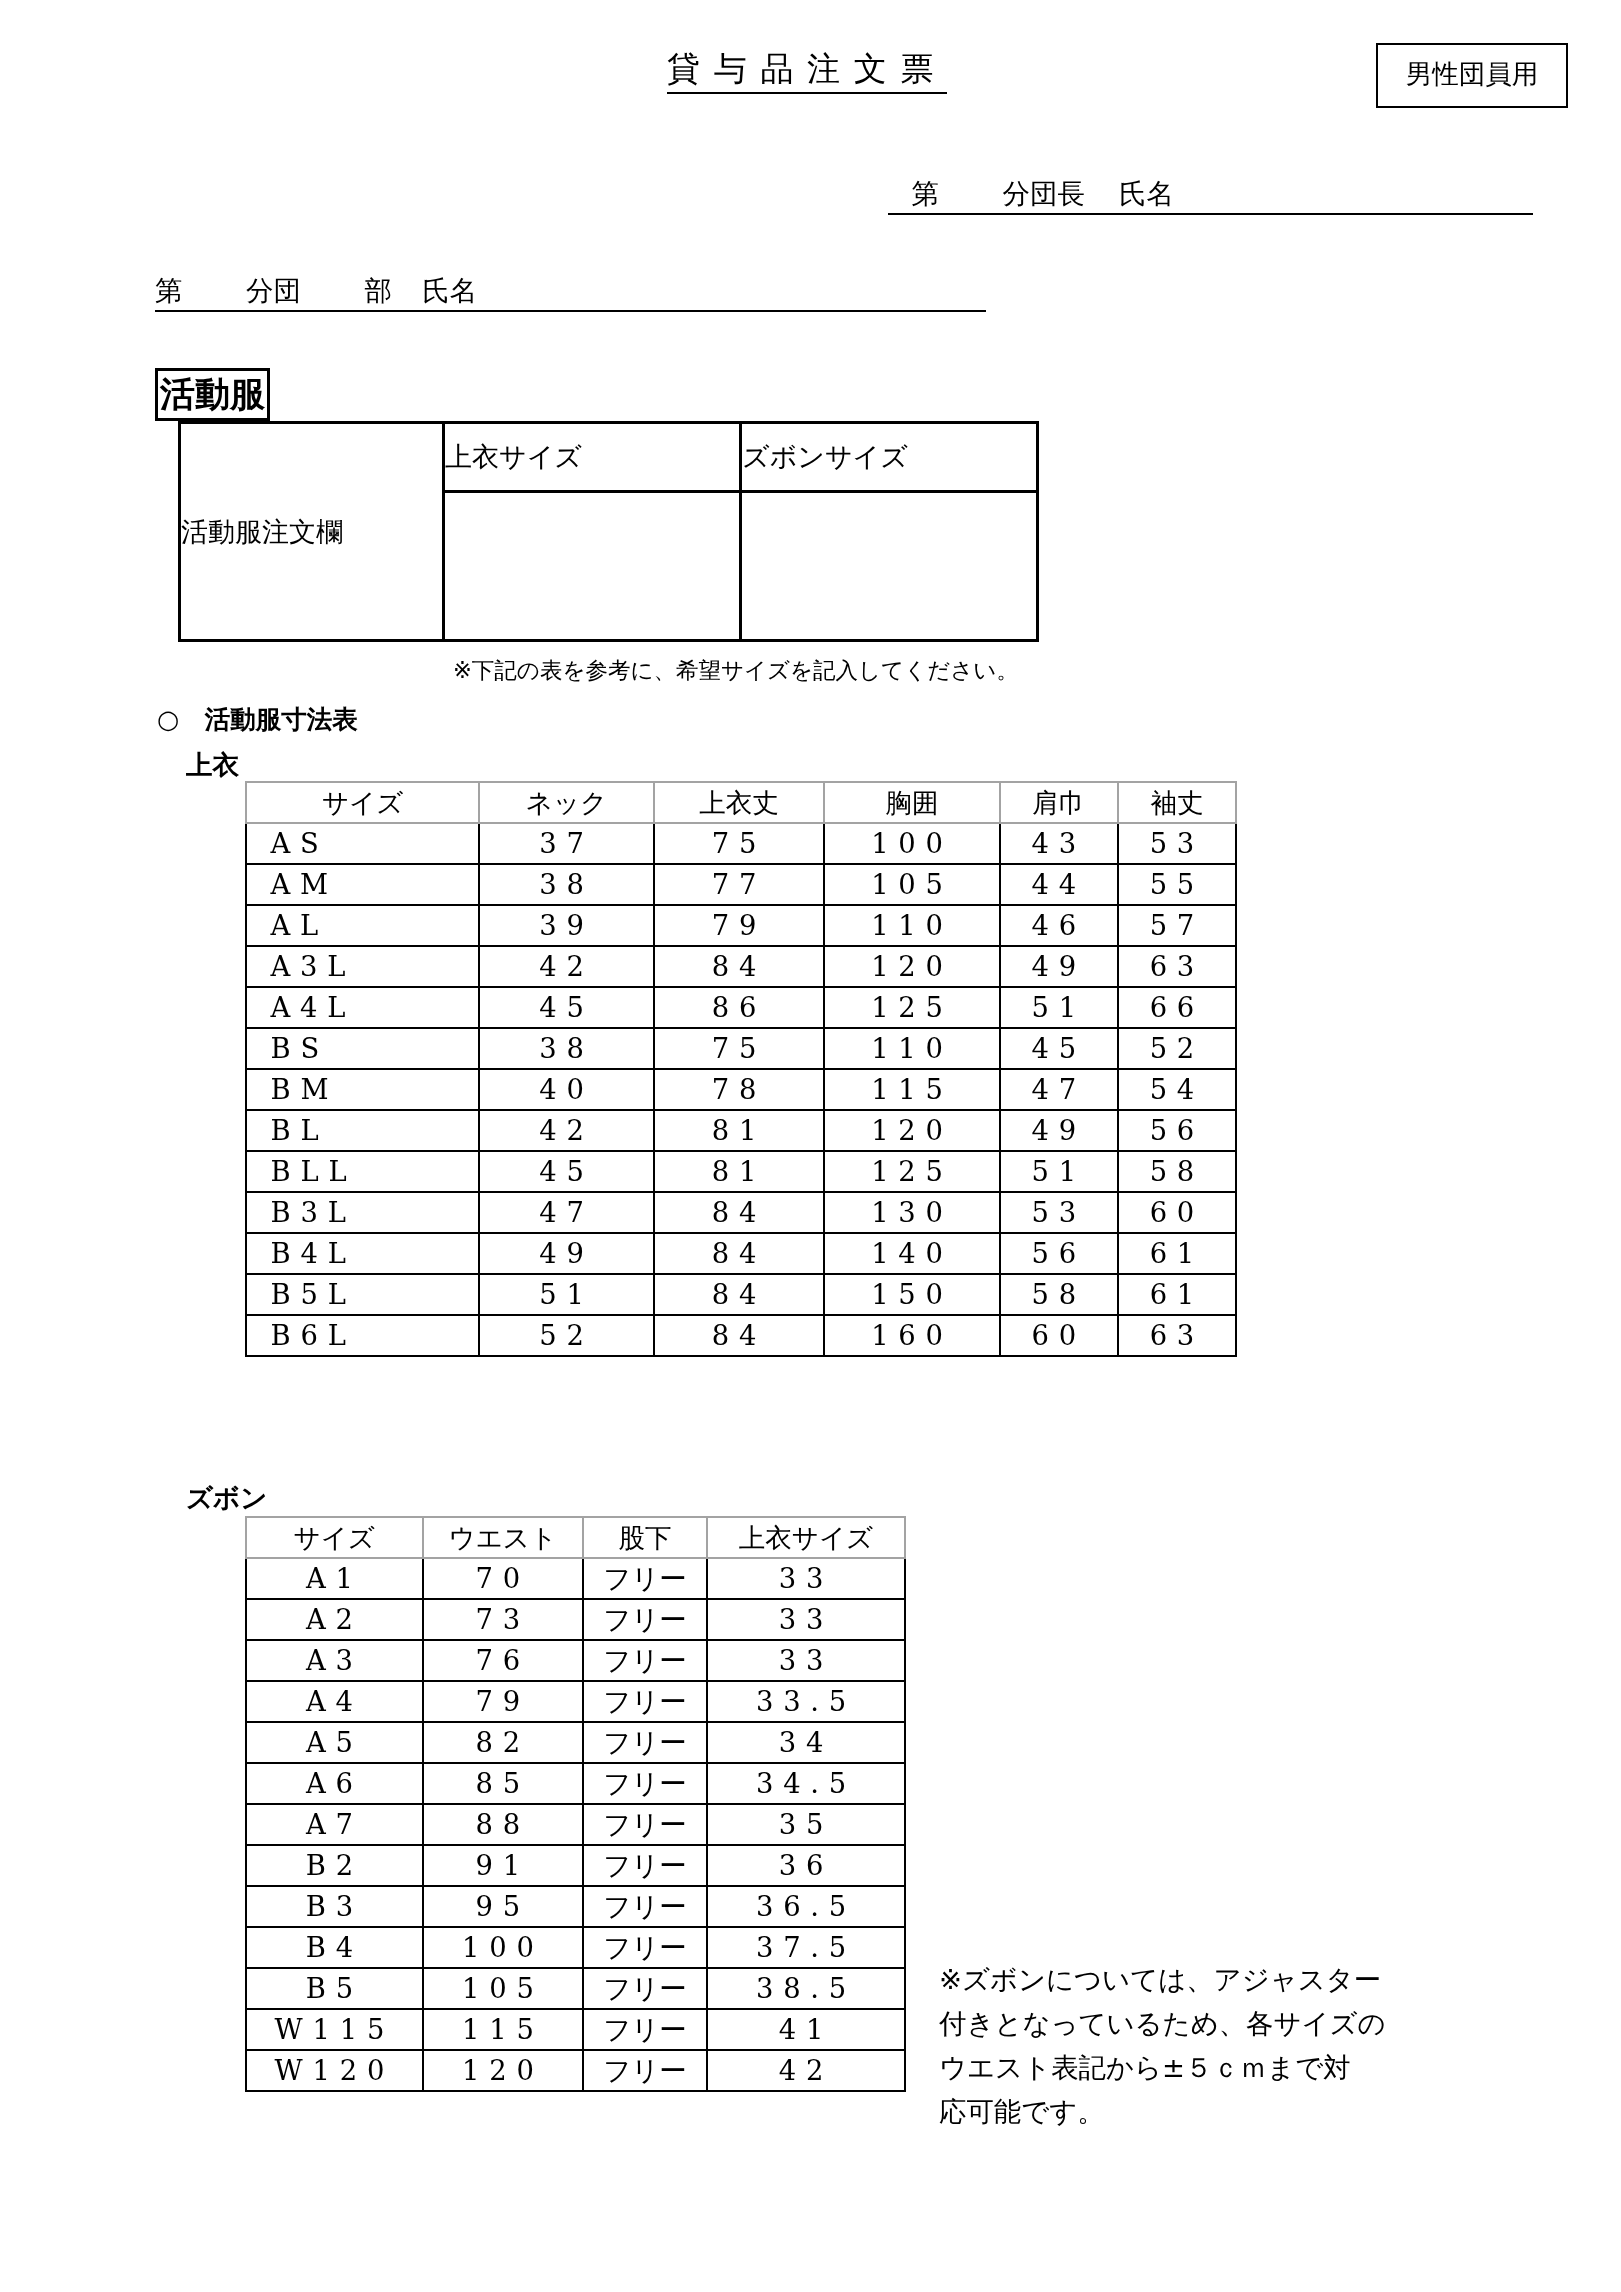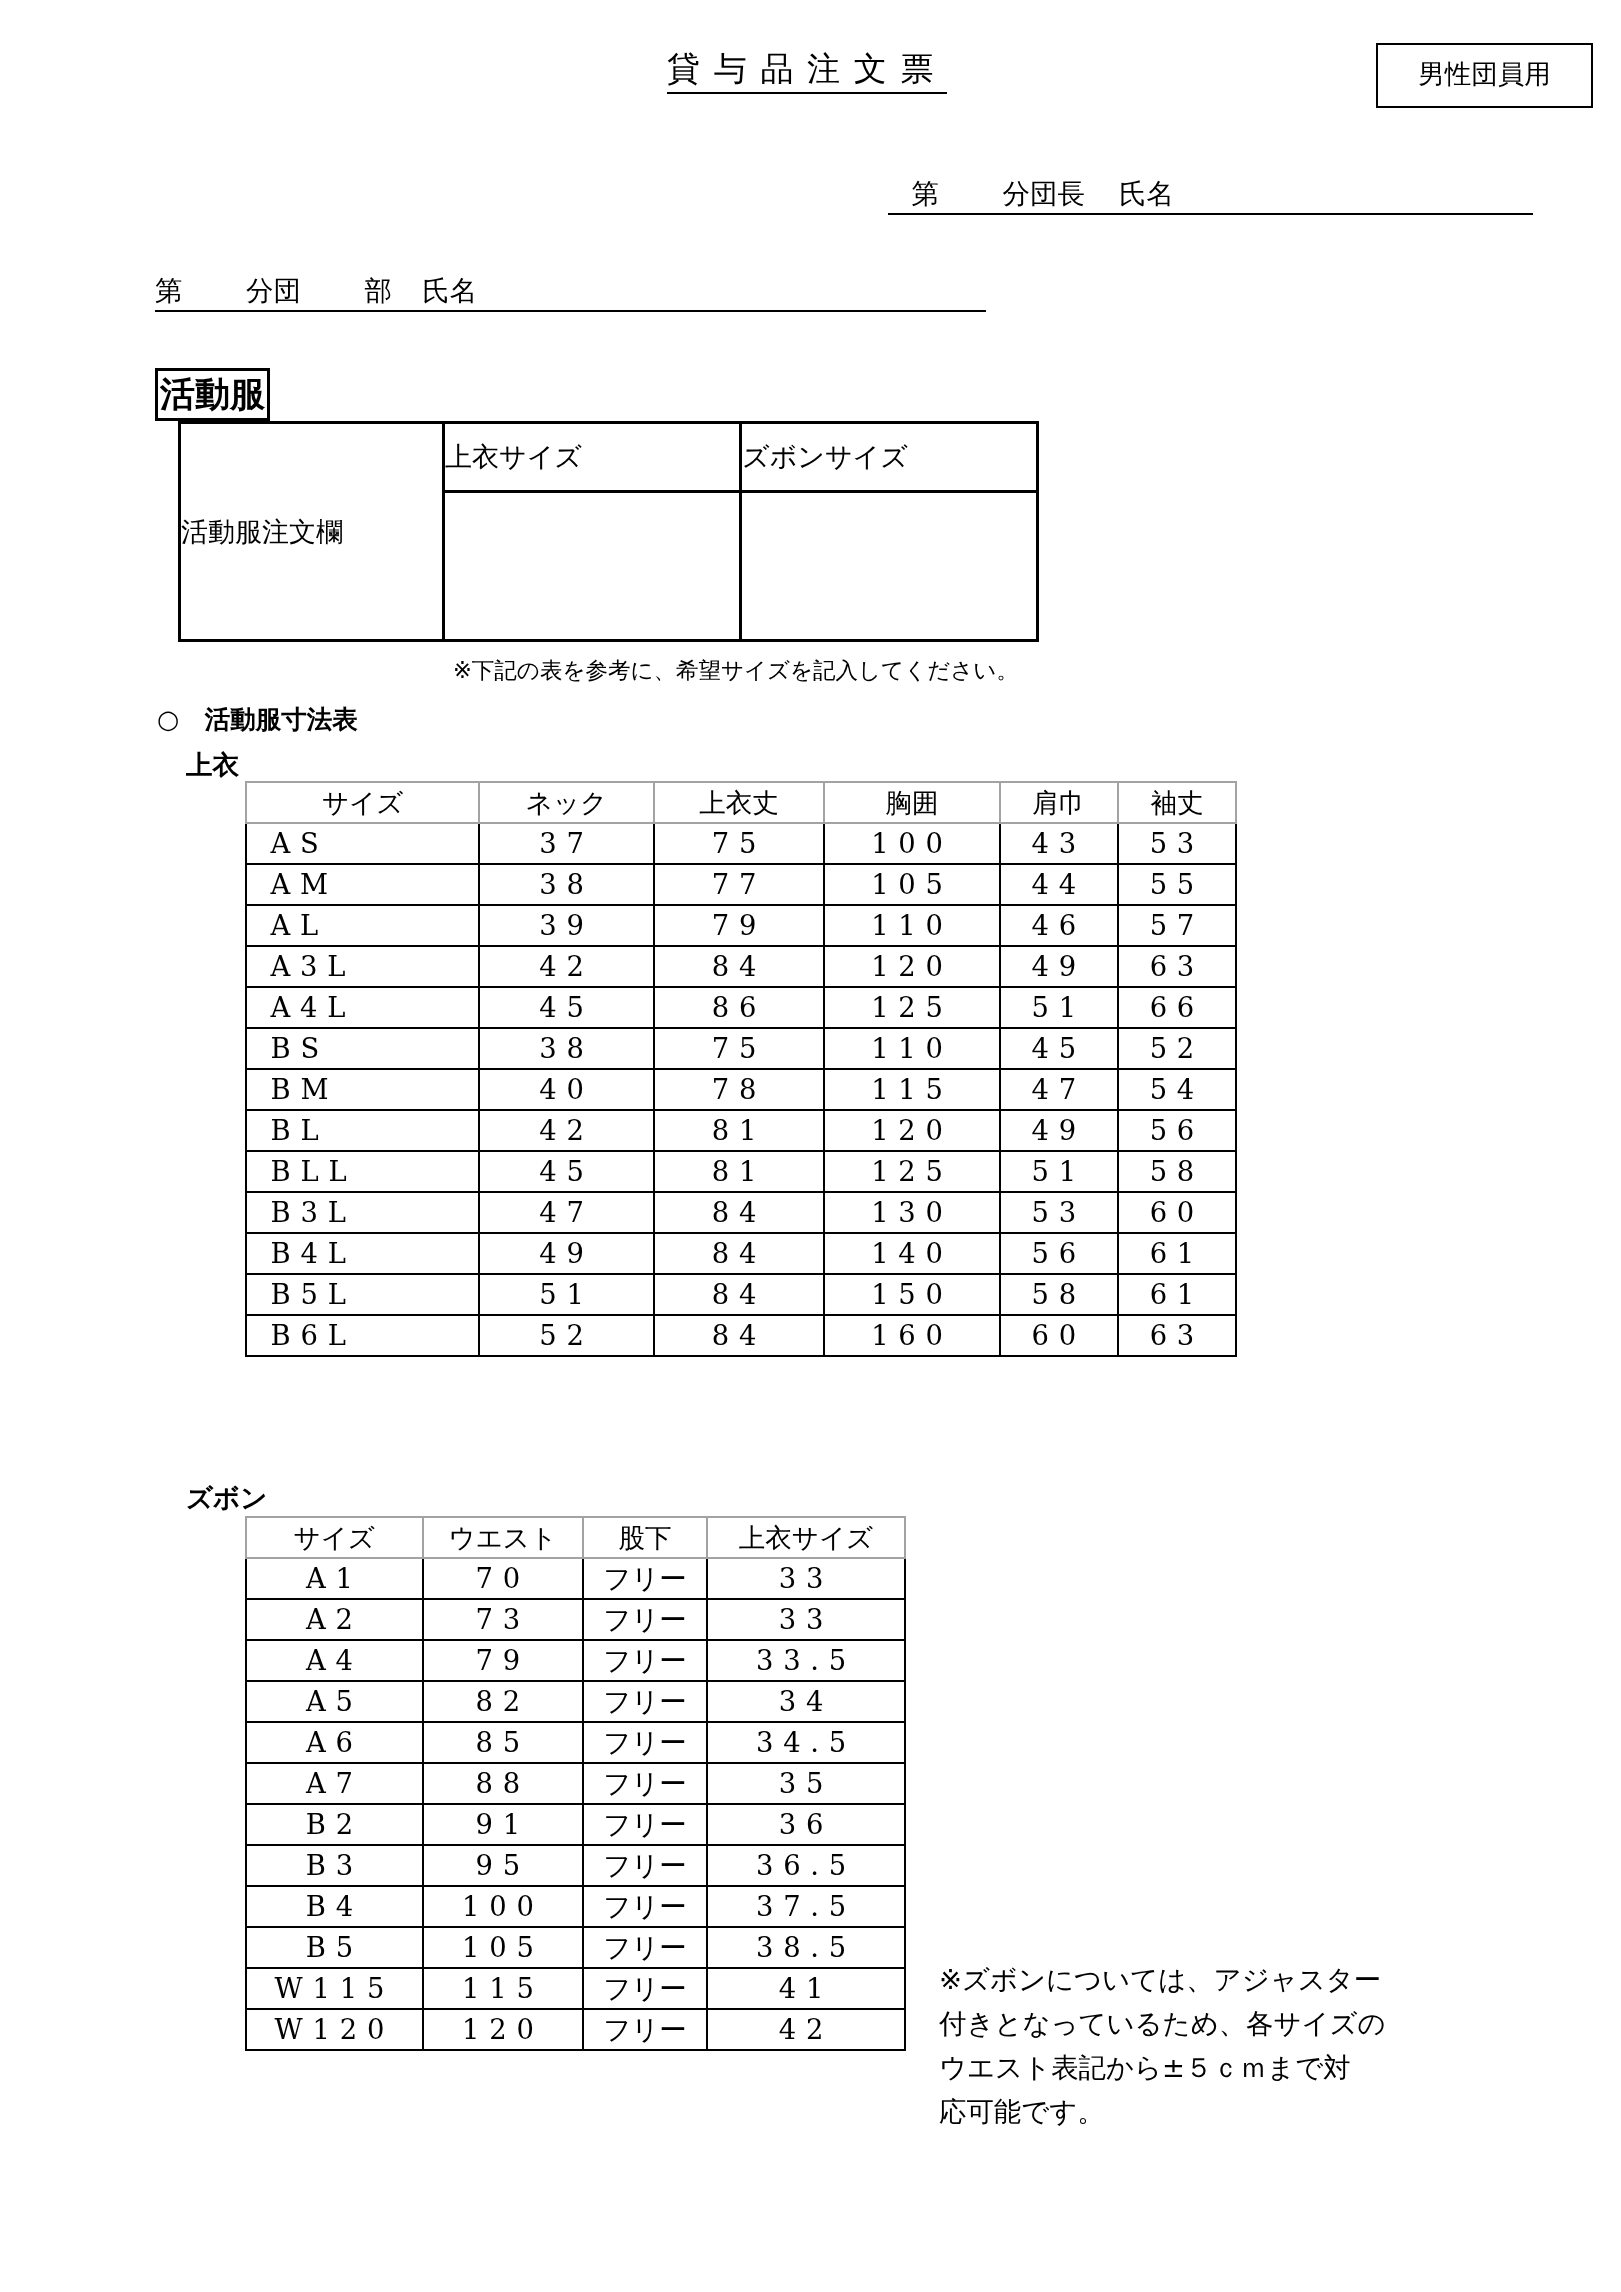--- a/index.html
+++ b/index.html
@@ -1,21 +1,21 @@
 <!DOCTYPE html>
 <html><head>
 <meta charset="utf-8">
 <style>
   html, body { margin: 0; padding: 0; background: #fff; }
   body { width: 1621px; height: 2293px; position: relative; overflow: hidden;
          font-family: "DejaVu Serif", "Liberation Serif", serif; color: #000; }
   .abs { position: absolute; }
   .title { left: 667px; top: 47px; font-size: 33px; letter-spacing: 13.7px;
            border-bottom: 2.9px solid #000; padding-bottom: 2px; line-height: 43px; }
-  .badge { left: 1376px; top: 43px; width: 217px; height: 65px; border: 2px solid #000;
+  .badge { left: 1376px; top: 43px; width: 192px; height: 65px; border: 2px solid #000;
            border-bottom-width: 2.9px; border-top-width: 2.9px; box-sizing: border-box;
            font-family: "DejaVu Sans", sans-serif; font-size: 26.5px; line-height: 57px; text-align: center; }
   .leader-line { left: 888px; top: 174px; width: 645px; height: 39px; border-bottom: 2.9px solid #000;
                  font-size: 27.4px; line-height: 39px; font-family: "DejaVu Sans", sans-serif; }
   .member-line { left: 155px; top: 271px; width: 831px; height: 39px; border-bottom: 2.9px solid #000;
                  font-size: 27.4px; line-height: 39px; font-family: "DejaVu Sans", sans-serif; }
   .ln span { display: inline-block; }
   .section-box { left: 155px; top: 368px; border: 2.9px solid #000; box-shadow: inset 0 0 0 1px #000;
                  font-family: "DejaVu Sans", sans-serif; font-size: 35px; line-height: 49px; padding: 0 2.9px; font-weight: bold; }
   table { border-collapse: collapse; }
@@ -209,20 +209,26 @@
         <td style="letter-spacing: 0px;">フリー</td>
         <td>33</td>
       </tr>
       <tr>
         <td>A2</td>
         <td>73</td>
         <td style="letter-spacing: 0px;">フリー</td>
         <td>33</td>
       </tr>
       <tr>
+        <td>A3</td>
+        <td>76</td>
+        <td style="letter-spacing: 0px;">フリー</td>
+        <td>33</td>
+      </tr>
+      <tr>
         <td>A4</td>
         <td>79</td>
         <td style="letter-spacing: 0px;">フリー</td>
         <td>33.5</td>
       </tr>
       <tr>
         <td>A5</td>
         <td>82</td>
         <td style="letter-spacing: 0px;">フリー</td>
         <td>34</td>

